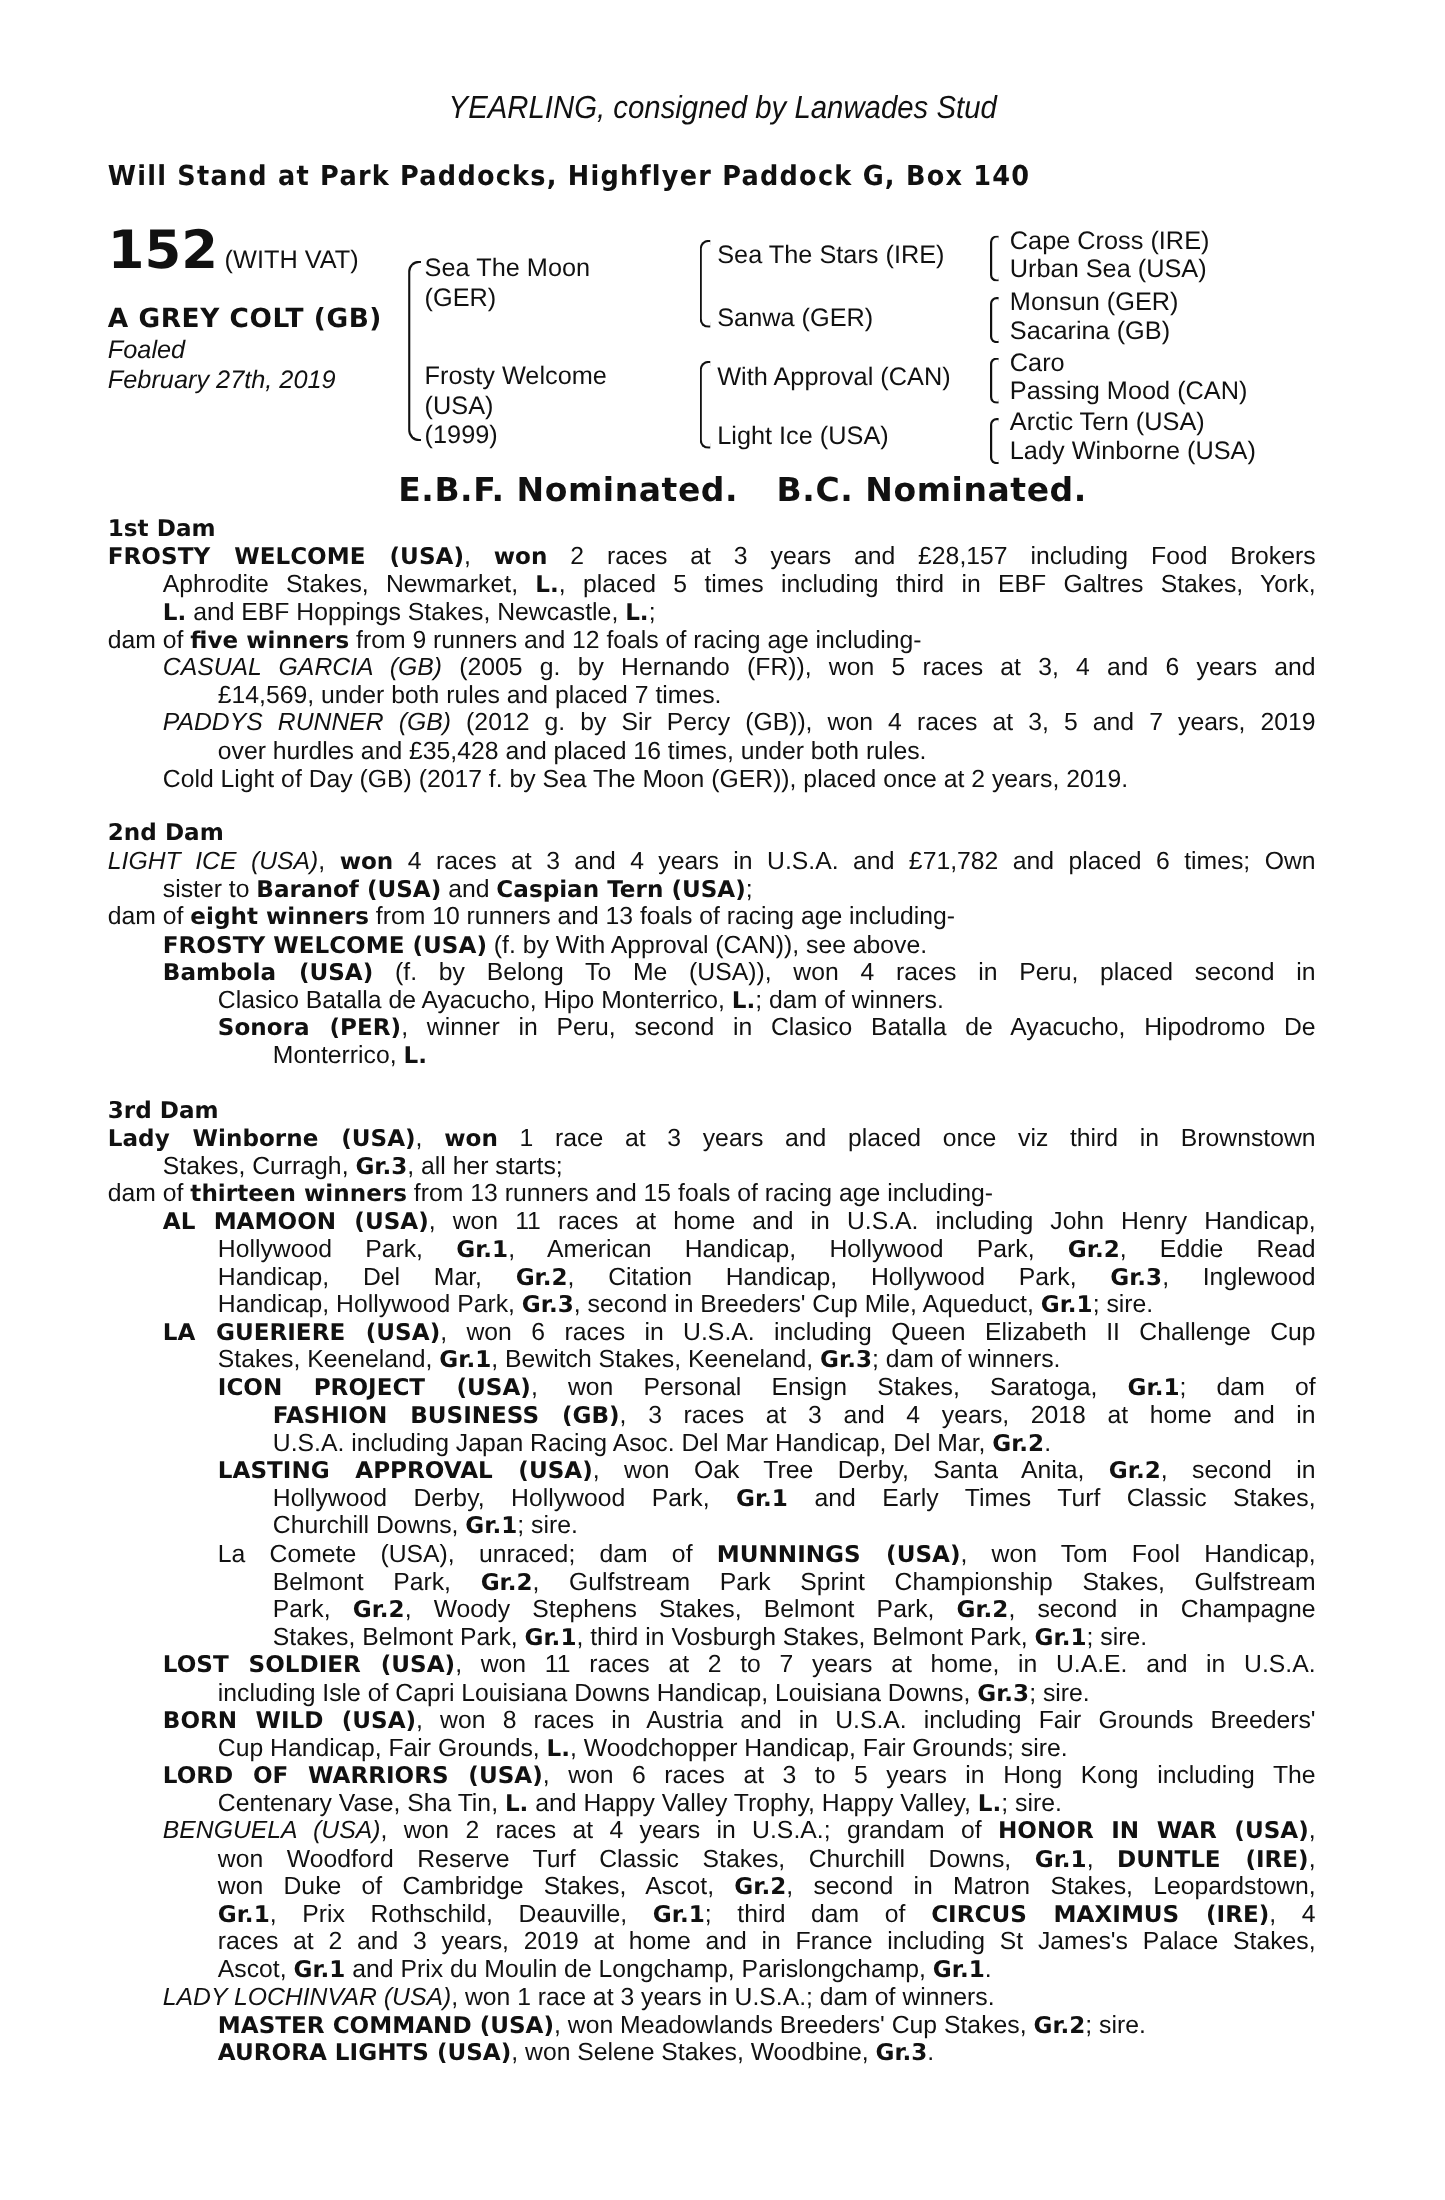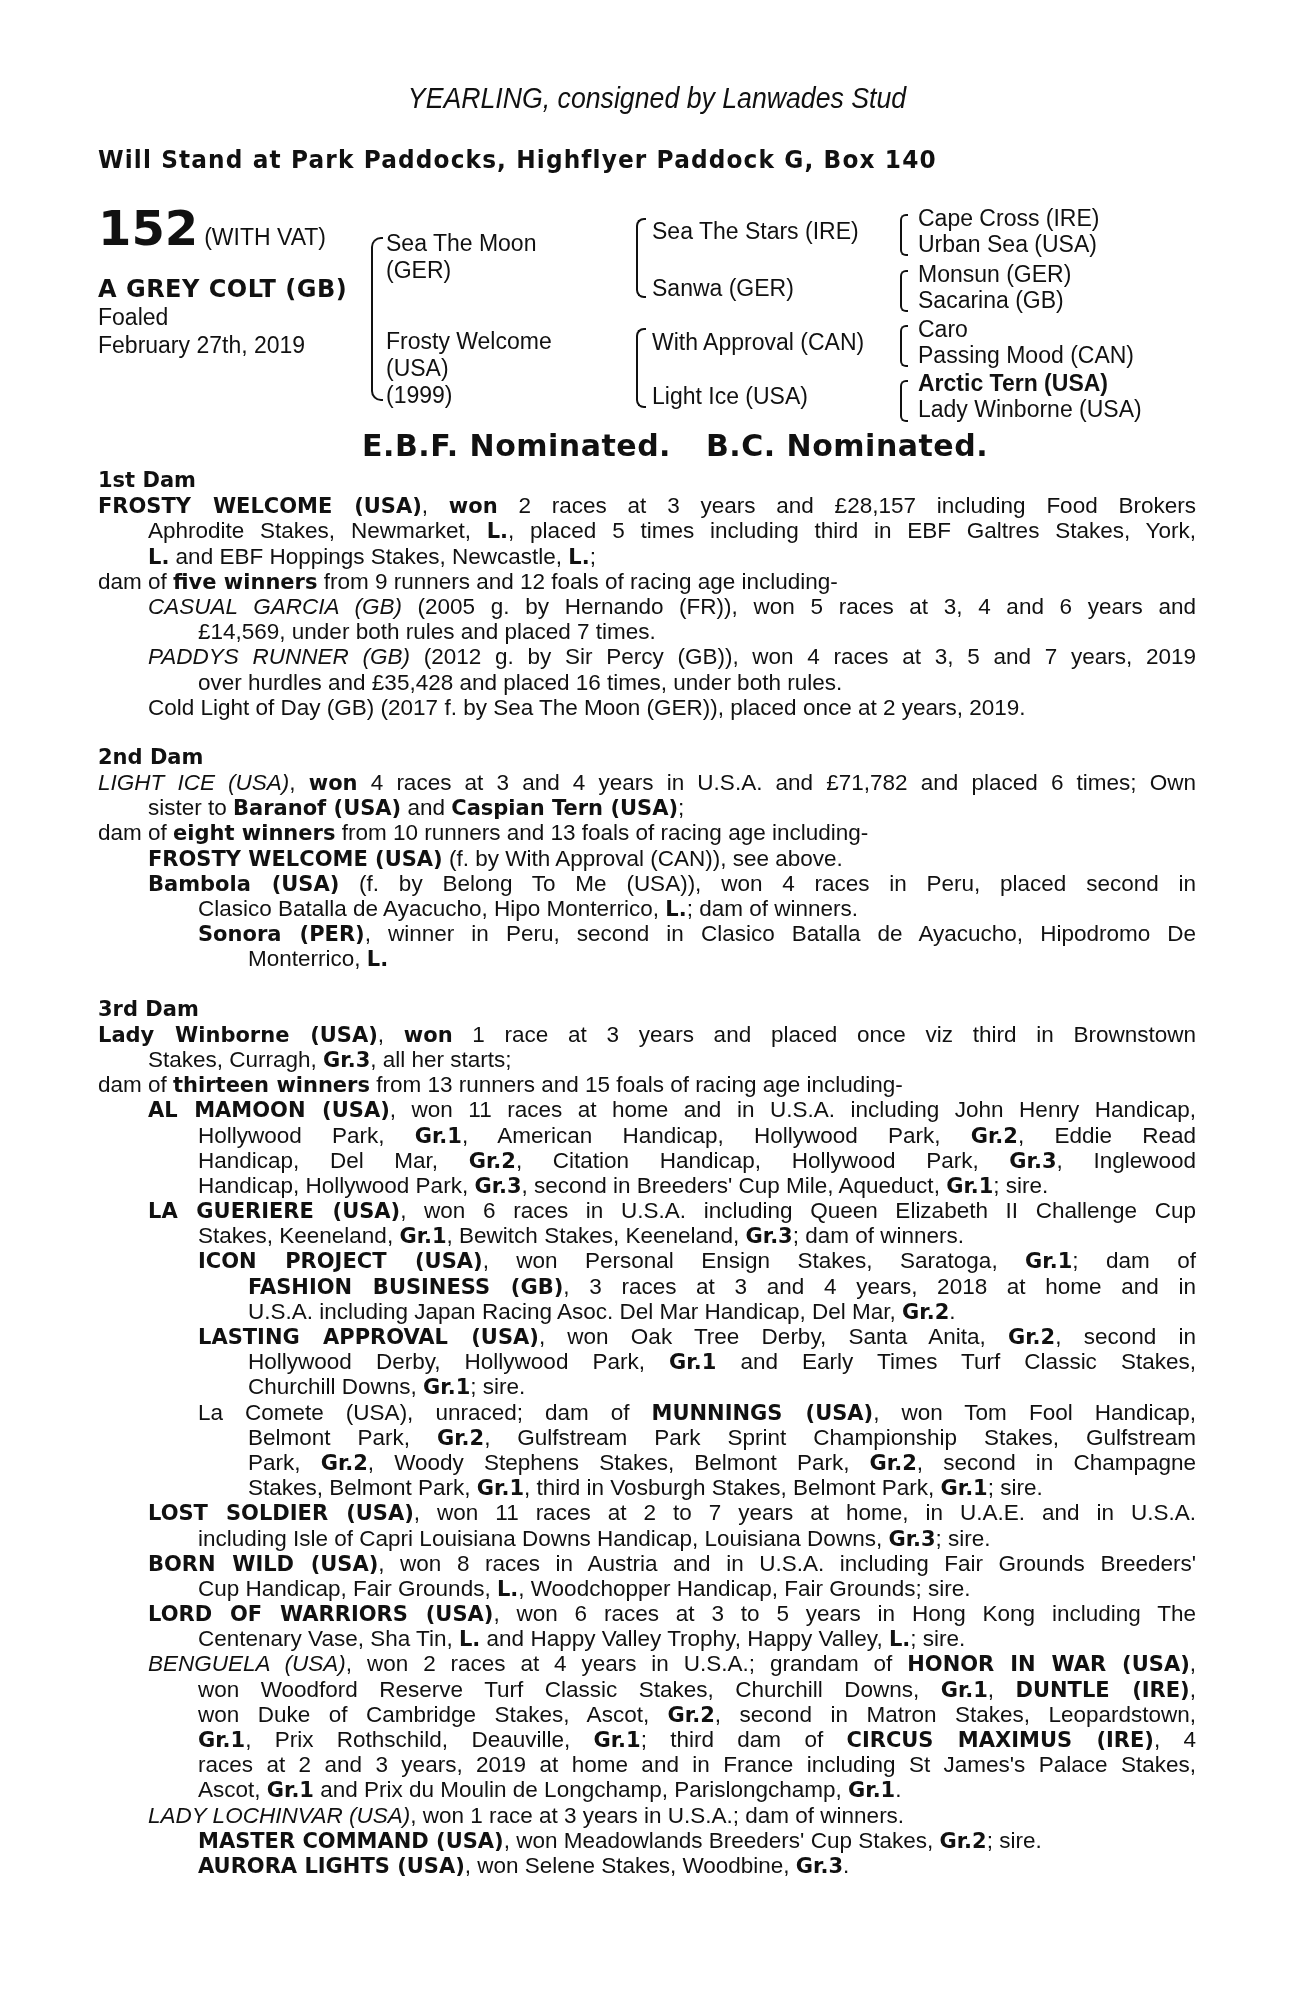--- a/index.html
+++ b/index.html
@@ -7,21 +7,21 @@
          font-family:"Liberation Sans", sans-serif; }
   .abs { position:absolute; white-space:nowrap; }
   .title { top:82px; left:0; width:1314px; text-align:center; font-style:italic; font-size:29px;
            transform:scaleX(0.92); transform-origin:center; }
   .stand { top:145px; left:98px; font-size:25px; font-weight:bold; letter-spacing:1.2px;
            font-family:"DejaVu Sans", sans-serif; transform:scaleX(0.93); transform-origin:left; }
   .lot { top:200px; left:98px; }
   .lotnum { font-size:48px; font-weight:bold; font-family:"DejaVu Sans", sans-serif; }
   .vat { font-size:23px; margin-left:6px; }
   .colt { top:275px; left:98px; font-size:24px; font-weight:bold; font-family:"DejaVu Sans", sans-serif; letter-spacing:0.5px; }
-  .foaled { top:303px; left:98px; font-size:23px; line-height:28px; white-space:normal; width:240px; }
+  .foaled { top:303px; left:98px; font-size:23px; line-height:28px; white-space:normal; width:240px;font-style:italic; }
   .ped { font-size:23px; line-height:27px; }
   .brace { position:absolute; border:2px solid #111; border-right:none; }
   .nom { font-size:30px; font-weight:bold; font-family:"DejaVu Sans", sans-serif; letter-spacing:0.5px; }
   .body { position:absolute; left:98px; top:468px; width:1098px; font-size:22.5px; line-height:25.2px; }
   .body .ln { white-space:nowrap; display:block; height:25.2px; }
   .body .just { text-align:justify; text-align-last:justify; white-space:normal; }
   .h { font-weight:bold; font-family:"DejaVu Sans", sans-serif; font-size:21px; }
   .b { font-weight:bold; font-family:"DejaVu Sans", sans-serif; font-size:21px; }
   .i { font-style:italic; }
   .gap { height:25px; }
@@ -67,21 +67,21 @@
   <div class="brace" style="left:900px; top:214px; width:6px; height:38px; border-radius:6px 0 0 6px;"></div>
   <div class="brace" style="left:900px; top:270px; width:6px; height:38px; border-radius:6px 0 0 6px;"></div>
   <div class="brace" style="left:900px; top:325px; width:6px; height:38px; border-radius:6px 0 0 6px;"></div>
   <div class="brace" style="left:900px; top:380px; width:6px; height:38px; border-radius:6px 0 0 6px;"></div>
   <div class="abs ped" style="left:918px; top:205px;text-align:center;">Cape Cross (IRE)</div>
   <div class="abs ped" style="left:918px; top:231px;">Urban Sea (USA)</div>
   <div class="abs ped" style="left:918px; top:261px;">Monsun (GER)</div>
   <div class="abs ped" style="left:918px; top:287px;">Sacarina (GB)</div>
   <div class="abs ped" style="left:918px; top:316px;">Caro</div>
   <div class="abs ped" style="left:918px; top:342px;">Passing Mood (CAN)</div>
-  <div class="abs ped" style="left:918px; top:370px;font-weight:bold;">Arctic Tern (USA)</div>
+  <div class="abs ped" style="left:918px; top:370px;">Arctic Tern (USA)</div>
   <div class="abs ped" style="left:918px; top:396px;">Lady Winborne (USA)</div>
 
   <div class="abs nom" style="left:362px; top:428px;">E.B.F. Nominated.</div>
   <div class="abs nom" style="left:706px; top:428px;">B.C. Nominated.</div>
 </div>
 
 <div class="body">
   <span class="ln h">1st Dam</span>
   <div id="dam1">
       <div class="ln just"><span class="b">FROSTY WELCOME (USA)</span><span>, </span><span class="b">won</span><span> 2 races at 3 years and £28,157 including Food Brokers</span></div>

